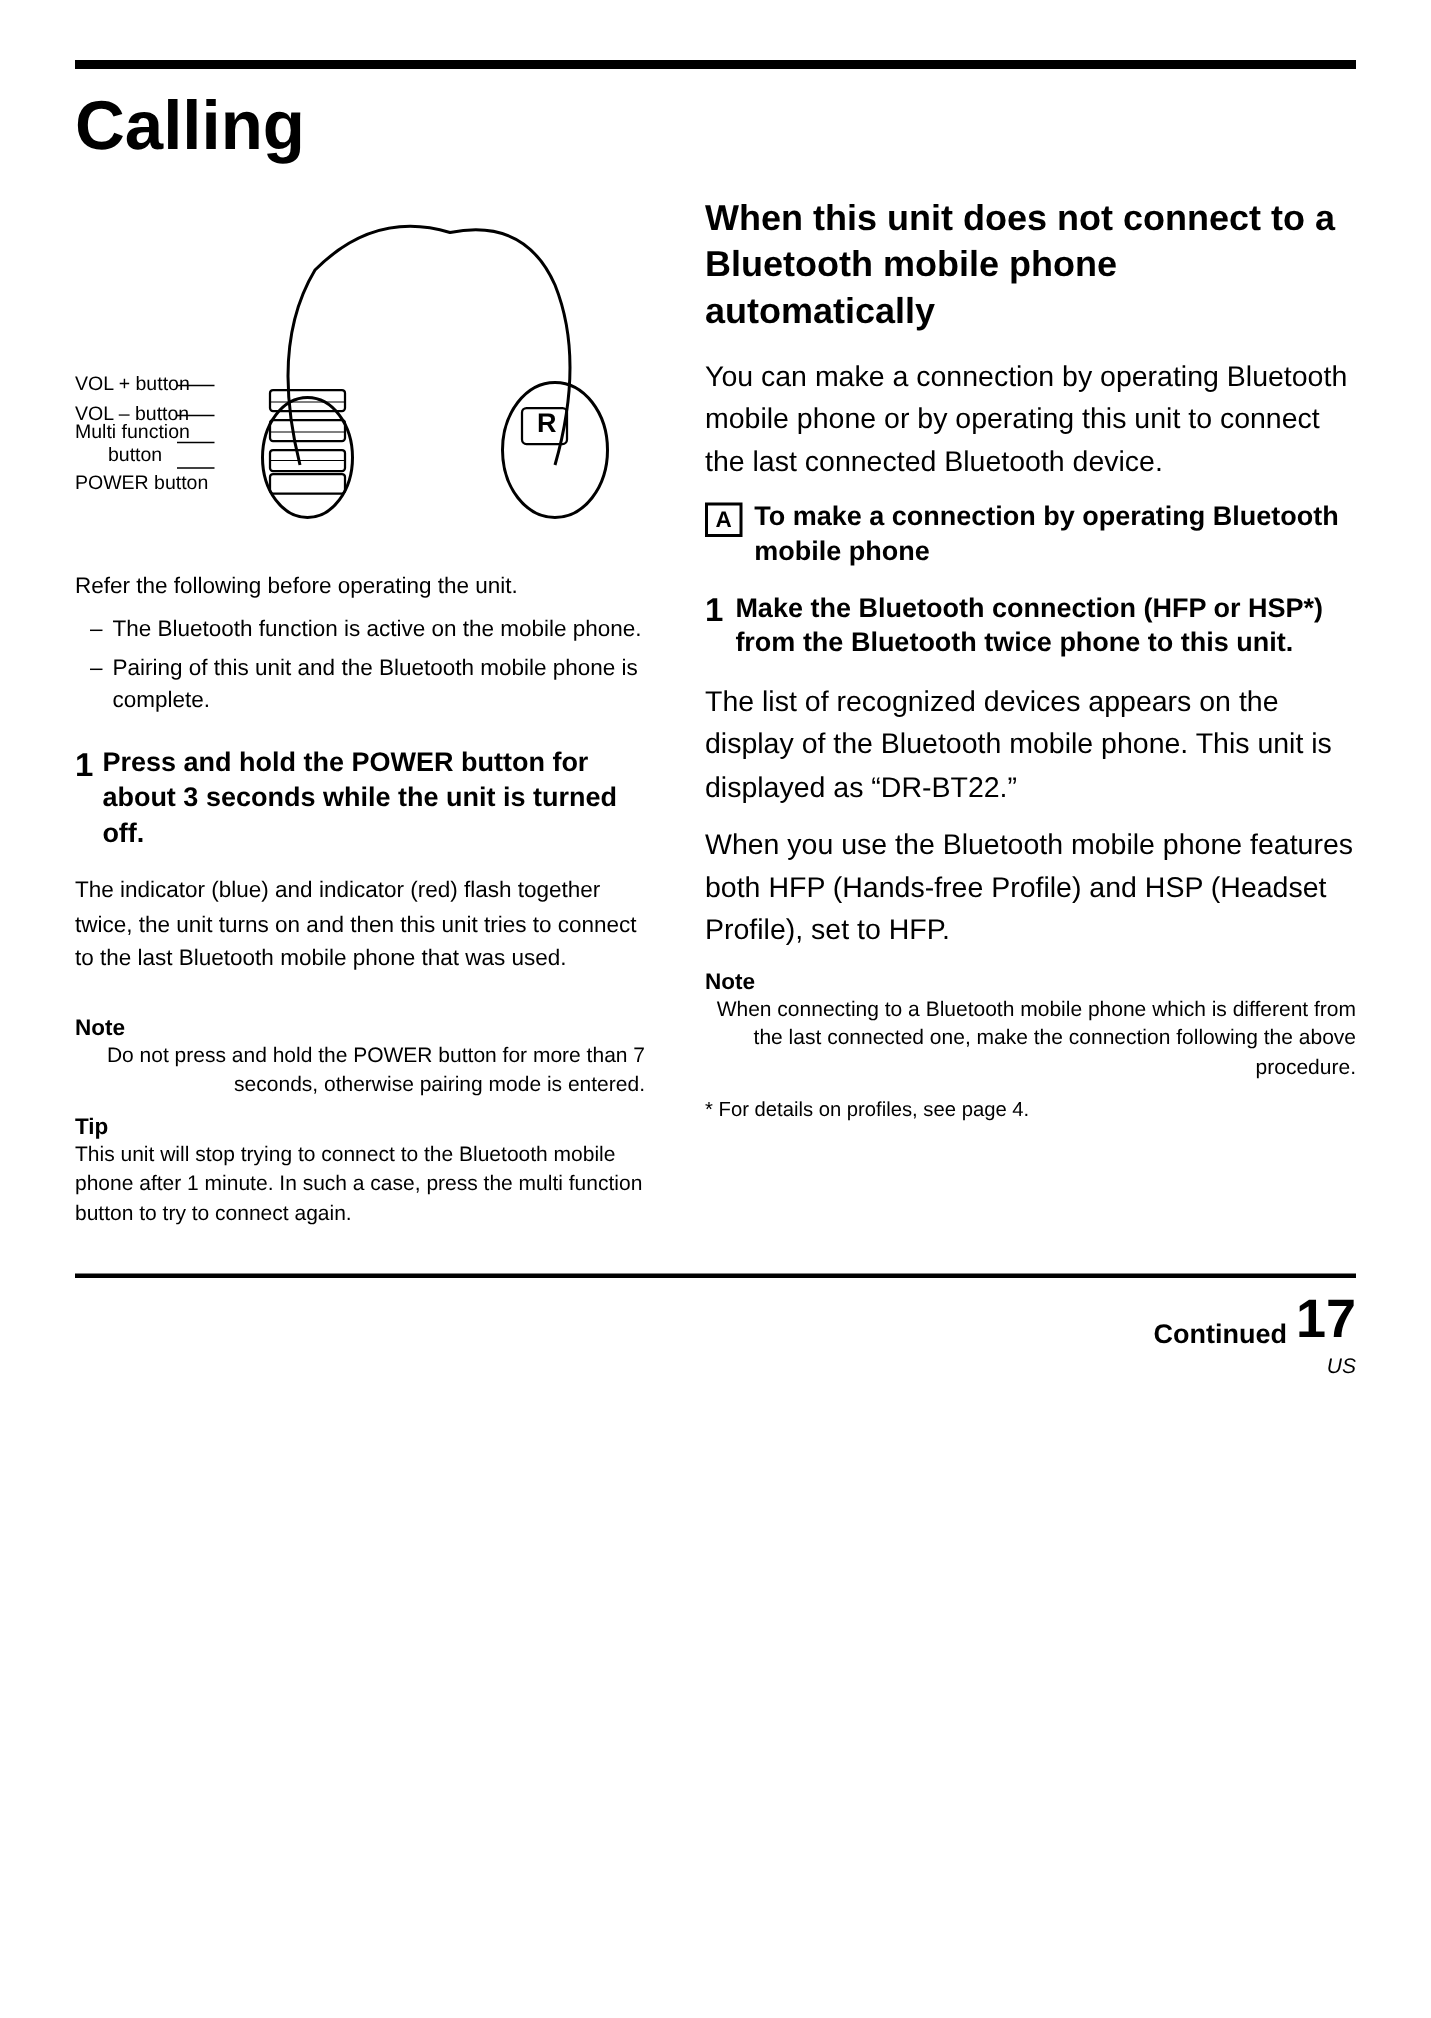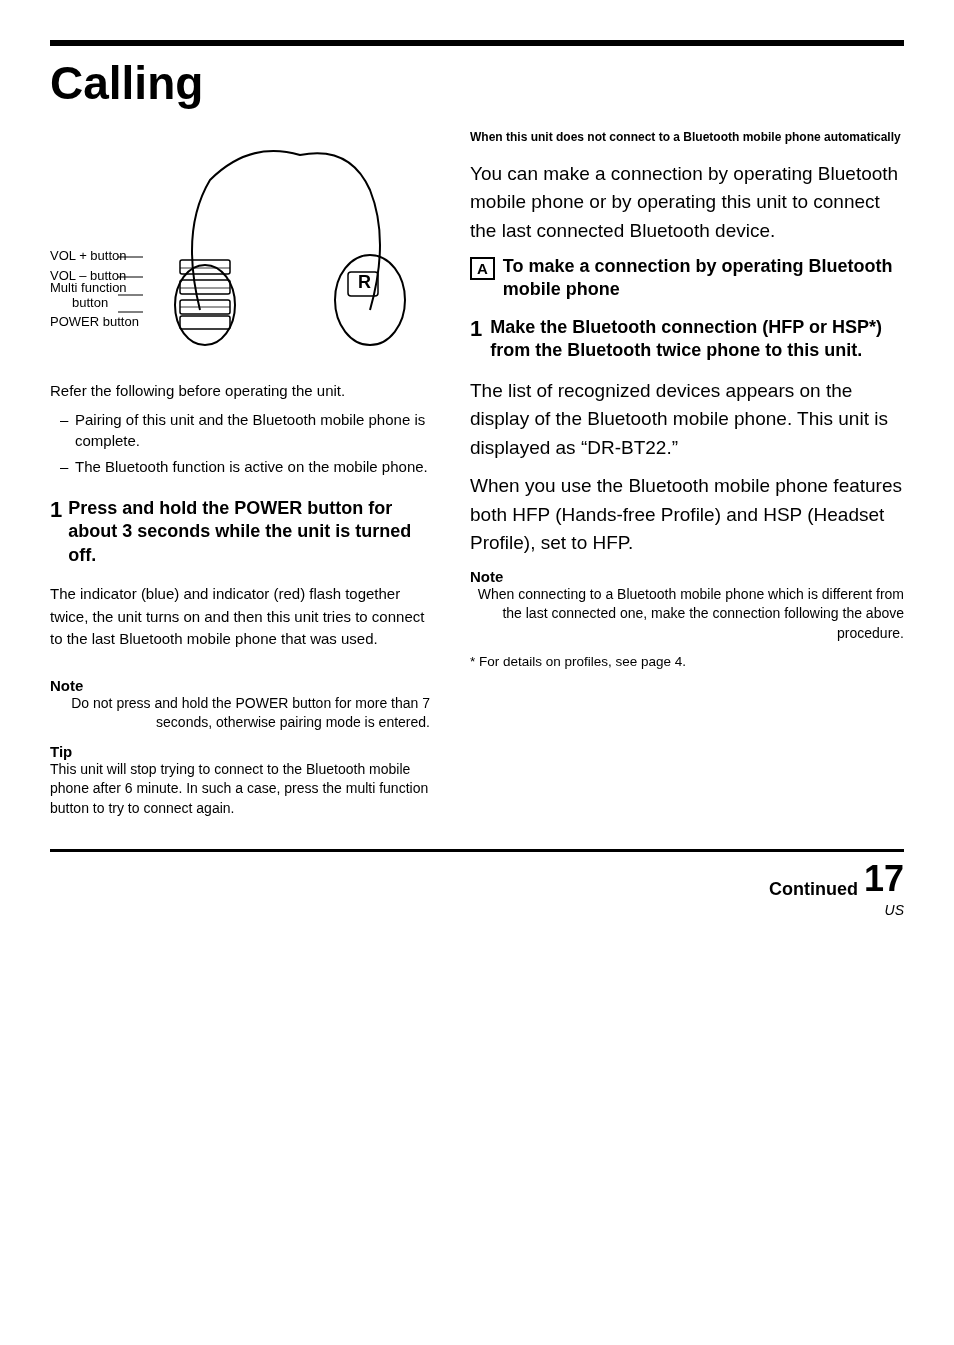--- a/index.html
+++ b/index.html
@@ -98,21 +98,21 @@
     }
     .tip-label {
       font-weight: bold;
       font-size: 15px;
     }
     .tip-text {
       font-size: 14px;
       line-height: 1.4;
     }
     .right-section-title {
-      font-size: 12px;
+      font-size: 24px;
       font-weight: bold;
       line-height: 1.3;
       margin-bottom: 14px;
     }
     .section-a-box {
       display: flex;
       align-items: flex-start;
       margin-bottom: 14px;
     }
     .box-a {
@@ -230,35 +230,35 @@
         <text x="22" y="177" font-size="13" font-family="Arial" fill="#000">button</text>
 
         <line x1="93" y1="182" x2="68" y2="182" stroke="#000" stroke-width="1"></line>
         <text x="0" y="196" font-size="13" font-family="Arial" fill="#000">POWER button</text>
       </svg>
     </div>
 
     <p class="check-text">Refer the following before operating the unit.</p>
 
     <ul class="bullet-list">
+      <li>The Bluetooth function is active on the mobile phone.</li>
       <li>Pairing of this unit and the Bluetooth mobile phone is complete.</li>
-      <li>The Bluetooth function is active on the mobile phone.</li>
     </ul>
 
     <div class="step-row">
       <span class="step-number">1</span>
       <strong class="step-heading">Press and hold the POWER button for about 3 seconds while the unit is turned off.</strong>
     </div>
     <p class="step-body">The indicator (blue) and indicator (red) flash together twice, the unit turns on and then this unit tries to connect to the last Bluetooth mobile phone that was used.</p>
 
     <p class="note-label">Note</p>
     <p class="note-text">Do not press and hold the POWER button for more than 7 seconds, otherwise pairing mode is entered.</p>
 
     <p class="tip-label">Tip</p>
-    <p class="tip-text">This unit will stop trying to connect to the Bluetooth mobile phone after 6 minute. In such a case, press the multi function button to try to connect again.</p>
+    <p class="tip-text">This unit will stop trying to connect to the Bluetooth mobile phone after 1 minute. In such a case, press the multi function button to try to connect again.</p>
 
   </div>
 
   <div class="right-col">
 
     <h2 class="right-section-title">When this unit does not connect to a Bluetooth mobile phone automatically</h2>
     <p class="right-body">You can make a connection by operating Bluetooth mobile phone or by operating this unit to connect the last connected Bluetooth device.</p>
 
     <div class="section-a-box">
       <span class="box-a">A</span>

